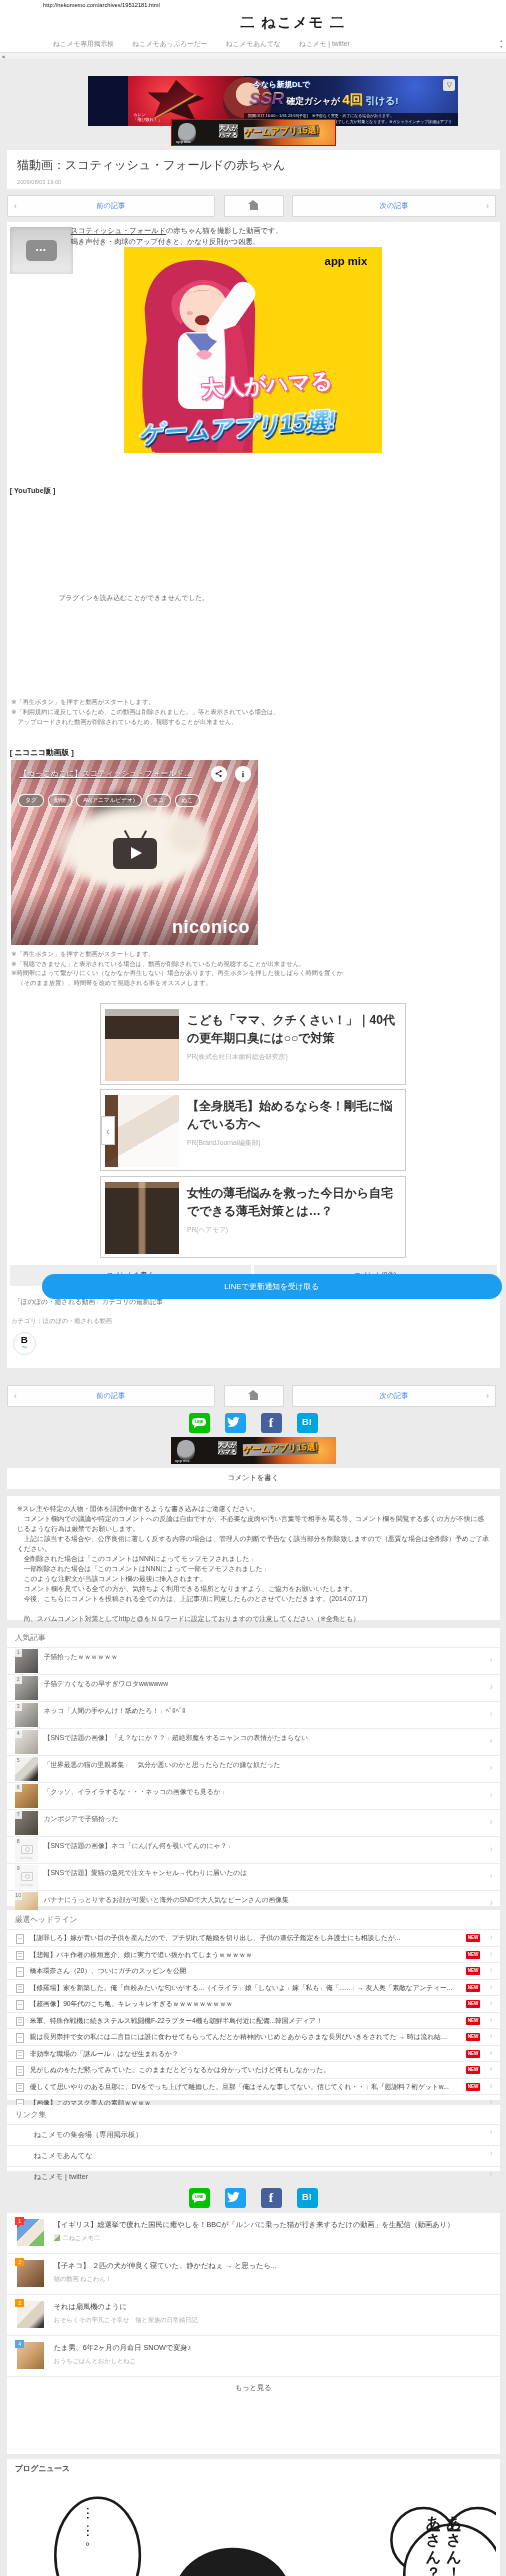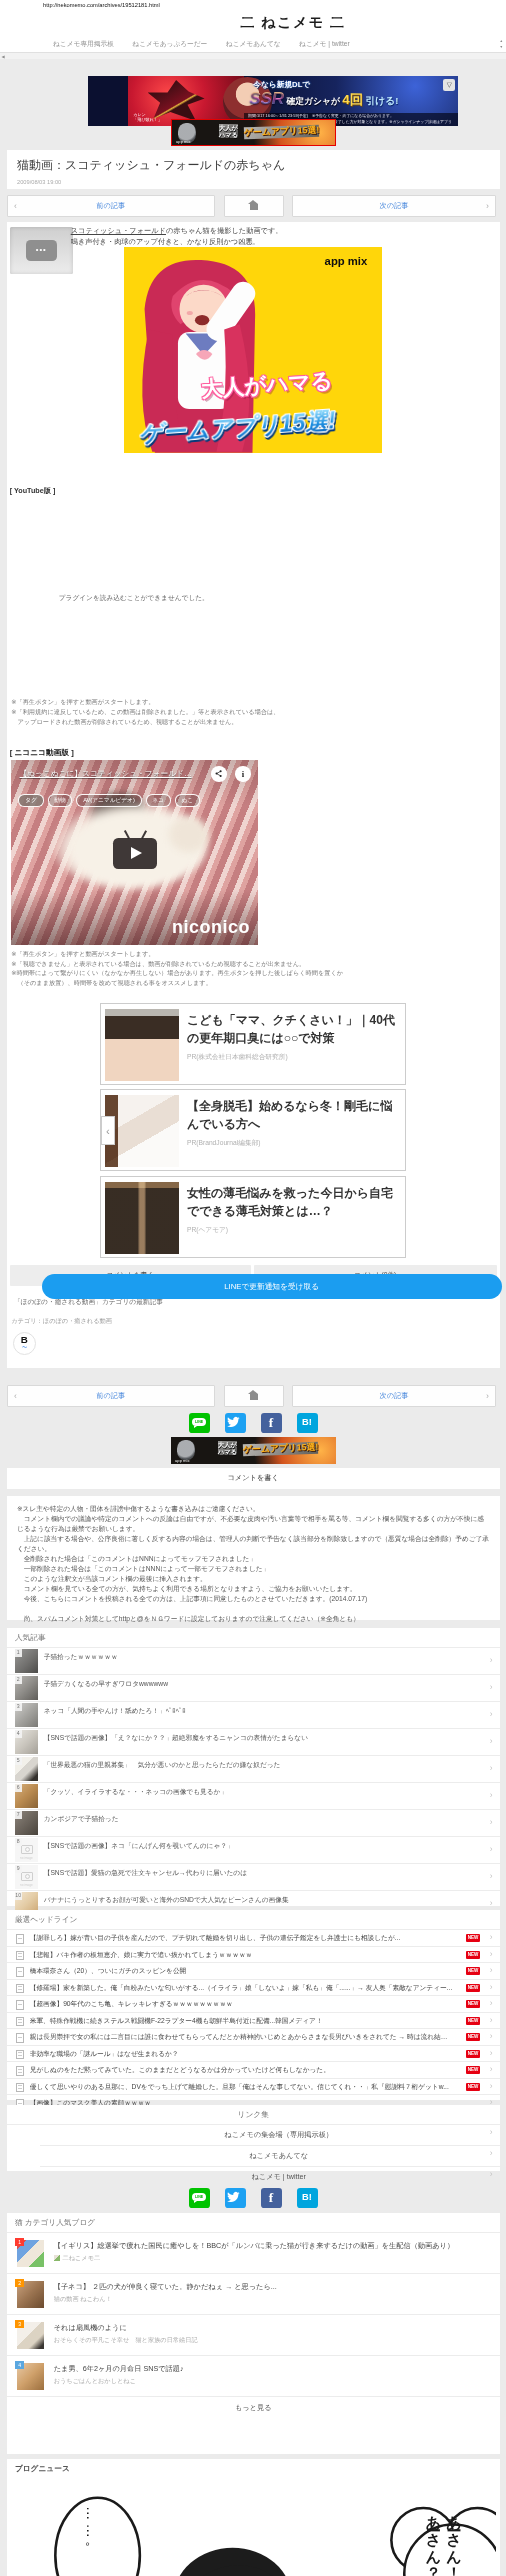--- a/index.html
+++ b/index.html
@@ -150,22 +150,22 @@
   .noimg .ni{position:absolute;left:0;top:17.5px;width:23px;text-align:center;font-size:3.1px;color:#cfcfcf;}
   
   #headlines{top:1910px;height:190px;}
   .hrow{position:relative;height:15.5px;border-bottom:0.5px solid #ececec;}
   .hrow:last-child{border-bottom:none;}
   .doc{position:absolute;left:9.3px;top:3.6px;width:6.2px;height:7.7px;background:#fff;border:0.5px solid #b8b8b8;}
   .doc:before{content:"";position:absolute;left:1px;top:1.5px;width:4.1px;height:4.1px;background:repeating-linear-gradient(#cdcdcd 0 0.5px,transparent 0.5px 1.5px);}
   .hrow .tt{position:absolute;left:23px;top:0;right:47px;line-height:15.5px;font-size:6.7px;color:#444;}
   .newb{position:absolute;right:19.6px;top:3.6px;width:14px;height:8.2px;background:#e60012;border-radius:1px;color:#fff;font-size:4.6px;font-weight:bold;text-align:center;line-height:8.2px;}
   
-  #links{top:2105px;height:66px;text-align:center;}
-  .lrow{position:relative;height:20px;line-height:20px;padding-left:18px;font-size:7.2px;color:#555;border-bottom:0.5px solid #ececec;margin-left:33px;}
+  #links{top:2105px;height:66px;}
+  .lrow{position:relative;height:20px;line-height:20px;padding-left:27px;font-size:7.2px;color:#555;border-bottom:0.5px solid #ececec;}
   .lrow:last-child{border-bottom:none;}
   
   #catblogs{top:2213px;height:241px;}
   .brow{position:relative;height:40px;border-bottom:0.5px solid #ececec;}
   .brow .thumb{position:absolute;left:10.8px;top:6.2px;width:27px;height:27px;}
   .brow .rk{position:absolute;left:8.8px;top:4.1px;width:8.2px;height:8.2px;color:#fff;font-size:5.2px;text-align:center;line-height:8.2px;}
   .rk.red{background:#ff3b30;} .rk.org{background:#ff9500;} .rk.blu{background:#5aa7e0;}
   .brow .tt{position:absolute;left:47px;top:7.2px;right:20.6px;font-size:7.2px;color:#444;}
   .brow .src{position:absolute;left:47px;top:20.6px;right:20.6px;font-size:6.2px;color:#ababab;}
   .brow .fav{display:inline-block;width:6.2px;height:6.2px;vertical-align:-1px;margin-right:2.6px;background:linear-gradient(135deg,#e8e2d8 0 50%,#88b86a 50%);}
@@ -558,21 +558,20 @@
   <div class="sic tw">
     <svg width="21" height="19.6" viewBox="0 0 41 38">
         <path d="M12 27c9 0 14-7.5 14-14v-.6c1-.7 1.8-1.6 2.5-2.6-.9.4-1.9.7-2.9.8 1-.6 1.8-1.6 2.2-2.8-1 .6-2.1 1-3.2 1.2a5 5 0 0 0-8.5 4.6c-4.2-.2-7.9-2.2-10.4-5.3a5 5 0 0 0 1.6 6.7c-.8 0-1.6-.2-2.3-.6 0 2.4 1.7 4.4 4 4.9-.7.2-1.5.2-2.2.1a5 5 0 0 0 4.7 3.5A10 10 0 0 1 4 25.6 14 14 0 0 0 12 27z" fill="#fff"></path>
       </svg>
   </div>
   <div class="sic fb">f</div>
   <div class="sic ht">B!</div>
 </div>
 
 <div class="listcard" id="catblogs">
-  <div class="lchdr">猫 カテゴリ人気ブログ</div>
   <div class="brow">
     <div class="thumb b1"></div>
       <div class="rk red">1</div>
     <div class="tt ell">【イギリス】総選挙で疲れた国民に癒やしを！BBCが「ルンバに乗った猫が行き来するだけの動画」を生配信（動画あり）</div>
     <div class="src ell"><span class="fav"></span><span>二ねこメモ二</span></div>
   </div>
   <div class="brow">
     <div class="thumb b2"></div>
       <div class="rk org">2</div>
     <div class="tt ell">【子ネコ】 ２匹の犬が仲良く寝ていた。静かだねぇ → と思ったら...</div>
@@ -580,21 +579,21 @@
   </div>
   <div class="brow">
     <div class="thumb b3"></div>
       <div class="rk org">3</div>
     <div class="tt ell">それは扇風機のように</div>
     <div class="src ell">おそらくその平凡こそ幸せ　猫と家族の日常絵日記</div>
   </div>
   <div class="brow">
     <div class="thumb b4"></div>
       <div class="rk blu">4</div>
-    <div class="tt ell">たま男、6年2ヶ月の月命日 SNSで話題♪</div>
+    <div class="tt ell">たま男、6年2ヶ月の月命日 SNOWで変身♪</div>
     <div class="src ell">おうちごはんとおかしとねこ</div>
   </div>
   <div class="morerow">もっと見る</div>
 </div>
 
 <div class="listcard" id="blognews">
   <div id="bnhdr">ブログニュース</div>
   <div id="comic">
     <svg width="485" height="309" viewBox="0 0 941 599">
       <rect width="941" height="599" fill="#ffffff"></rect>

